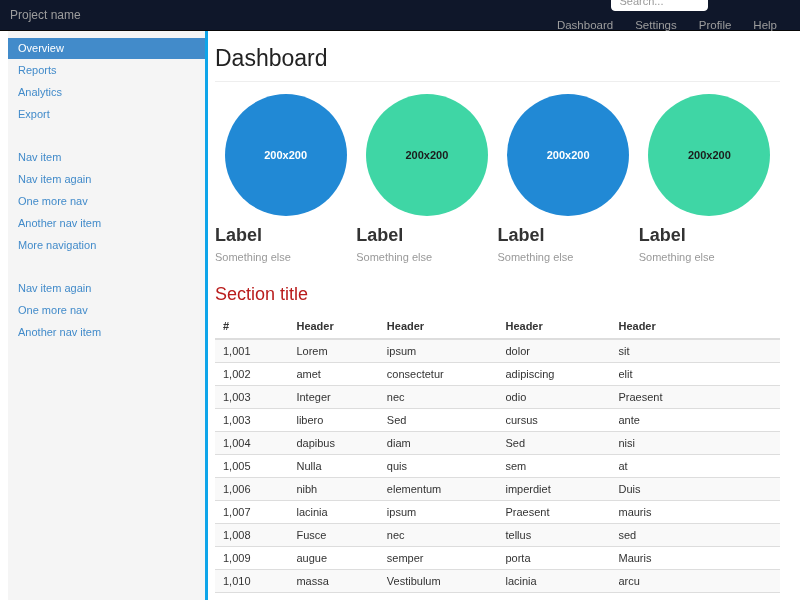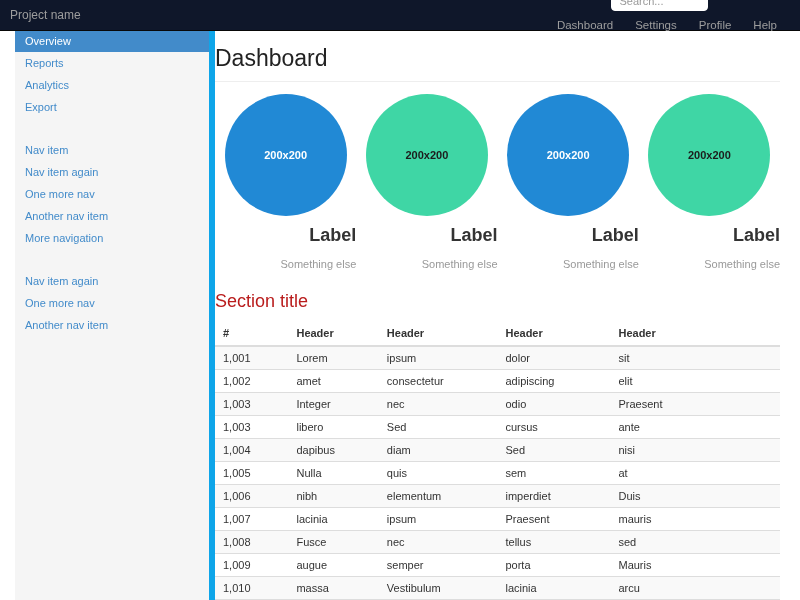--- a/index.html
+++ b/index.html
@@ -29,51 +29,51 @@
   }
   .navbar-search::placeholder { color: #999; }
   .navbar-links { display: flex; }
   .navbar-link {
     color: #9d9d9d; font-size: 11.5px; text-decoration: none;
     padding: 8px 11px; cursor: pointer; white-space: nowrap;
   }
 
   
   .sidebar {
-    position: absolute; top: 31px; left: 15px; bottom: 0; width: 200px;
-    background: #f5f5f5; border-right: 6px solid #0ea5e9;
-    overflow: hidden;
+    position: absolute; top: 31px; left: 8px; bottom: 0; width: 200px;
+    background: #f5f5f5; border-right: 3px solid #0ea5e9;
+    padding-top: 7px; overflow: hidden;
   }
   .nav-group { margin-bottom: 22px; list-style: none; }
   .nav-item {
     display: block; font-size: 11px; line-height: 13px;
     padding: 4px 10px; color: #428bca; text-decoration: none;
     margin-bottom: 1px; cursor: pointer;
   }
   .nav-item.active { background: #428bca; color: #fff; }
 
   
   .main {
     position: absolute; top: 31px; left: 200px; right: 0; bottom: 0;
     padding: 11px 20px 0 15px; overflow: hidden;
   }
   .page-title {
     font-size: 23px; font-weight: 500; color: #222;
     padding: 3px 0 9px 0; border-bottom: 1px solid #eee;
   }
   
   .placeholders { display: flex; margin-top: 12px; }
-  .ph-col { width: 25%; text-align: right; }
+  .ph-col { width: 25%; text-align: left; }
   .ph-circle {
     width: 122px; height: 122px; border-radius: 50%;
     margin: 0 auto; display: flex; align-items: center; justify-content: center;
     font-size: 11px; font-weight: bold;
   }
   .ph-label { font-size: 18px; font-weight: bold; color: #333; margin-top: 9px; }
-  .ph-sublabel { font-size: 11px; color: #999; margin-top: 12px; }
+  .ph-sublabel { font-size: 11px; color: #999; margin-top: 5px; }
 
   .section-title { font-size: 18px; font-weight: 500; color: #b91c1c; margin: 21px 0 9px 0; }
 
   
   table.data-table {
     width: 100%; border-collapse: collapse; table-layout: fixed;
     font-size: 11px;
   }
   .data-table th {
     text-align: left; font-weight: bold; padding: 6px 8px;

